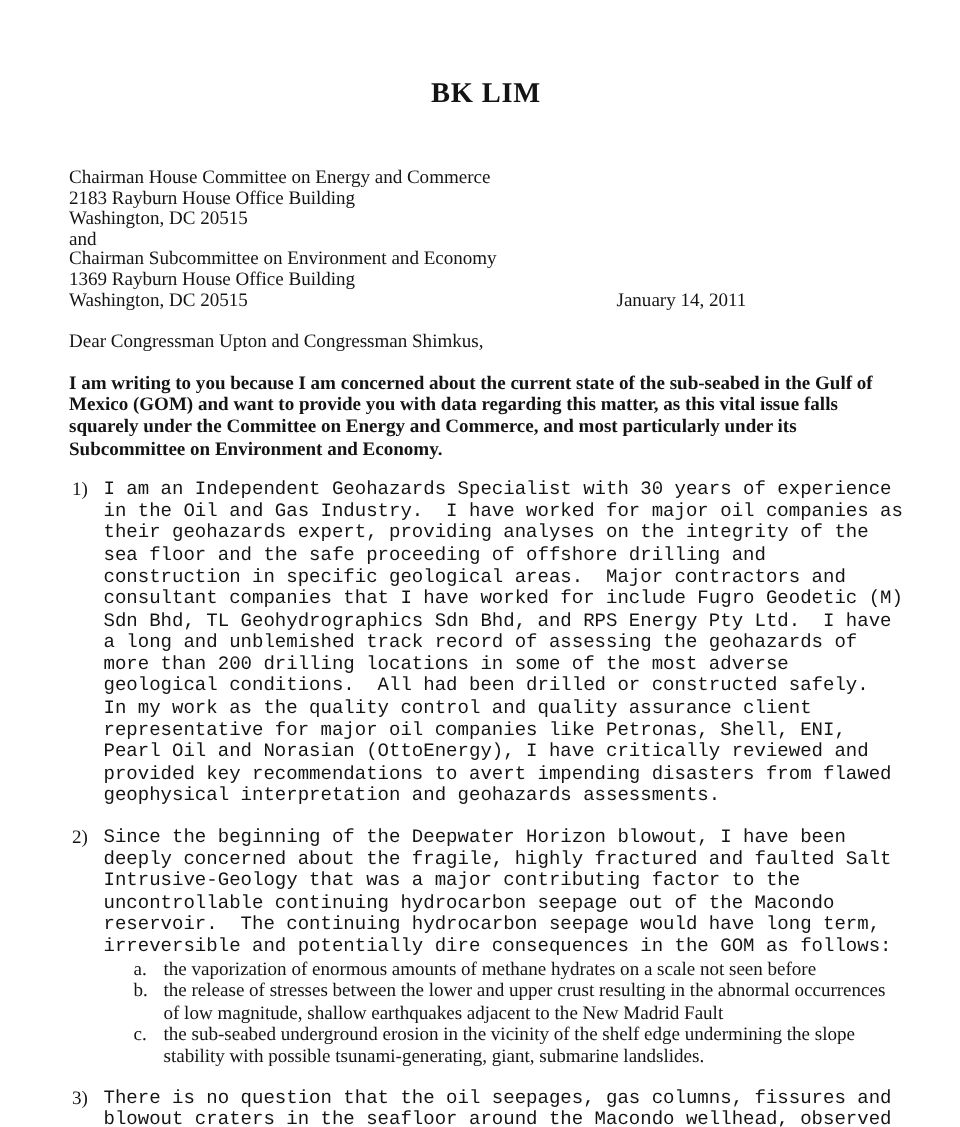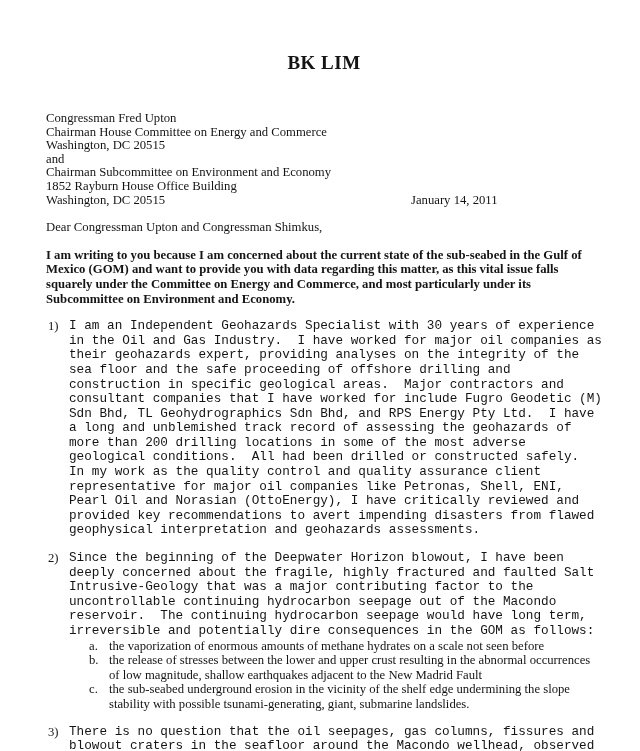--- a/index.html
+++ b/index.html
@@ -35,26 +35,26 @@
 </head>
 <body>
 
 <div class="page">
 
   <div class="letterhead">
     <div class="lh-name">BK LIM</div>
   </div>
 
   <div class="address">
-    <div class="addr-line">Congressman Fred Upton</div>
     <div class="addr-line">Chairman House Committee on Energy and Commerce</div>
+    <div class="addr-line">2183 Rayburn House Office Building</div>
     <div class="addr-line">Washington, DC 20515</div>
     <div class="addr-line">and</div>
     <div class="addr-line">Chairman Subcommittee on Environment and Economy</div>
-    <div class="addr-line">1852 Rayburn House Office Building</div>
+    <div class="addr-line">1369 Rayburn House Office Building</div>
     <div class="addr-line">Washington, DC 20515</div>
     <div class="date">January 14, 2011</div>
   </div>
 
   <div class="salutation">Dear Congressman Upton and Congressman Shimkus,</div>
 
   <p class="intro">I am writing to you because I am concerned about the current state of the sub-seabed in the Gulf of Mexico (GOM) and want to provide you with data regarding this matter, as this vital issue falls squarely under the Committee on Energy and Commerce, and most particularly under its Subcommittee on Environment and Economy.</p>
 
   <div class="item">
     <div class="item-num">1)</div>

